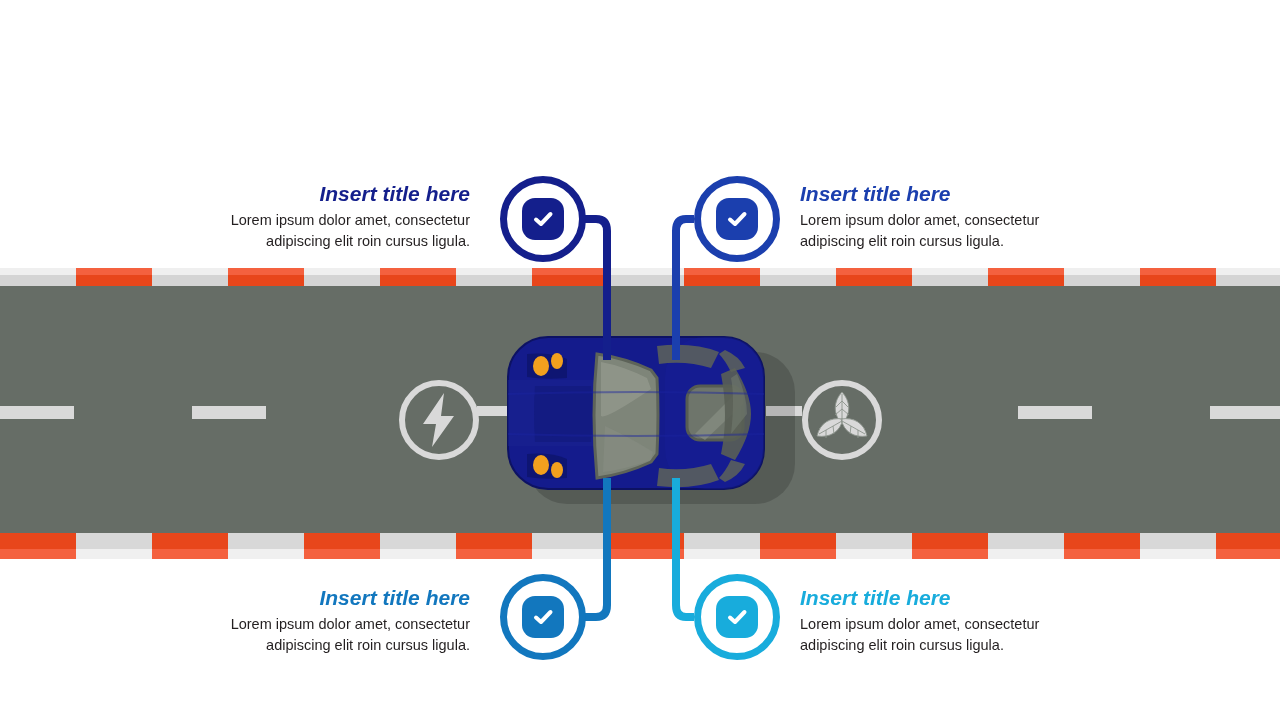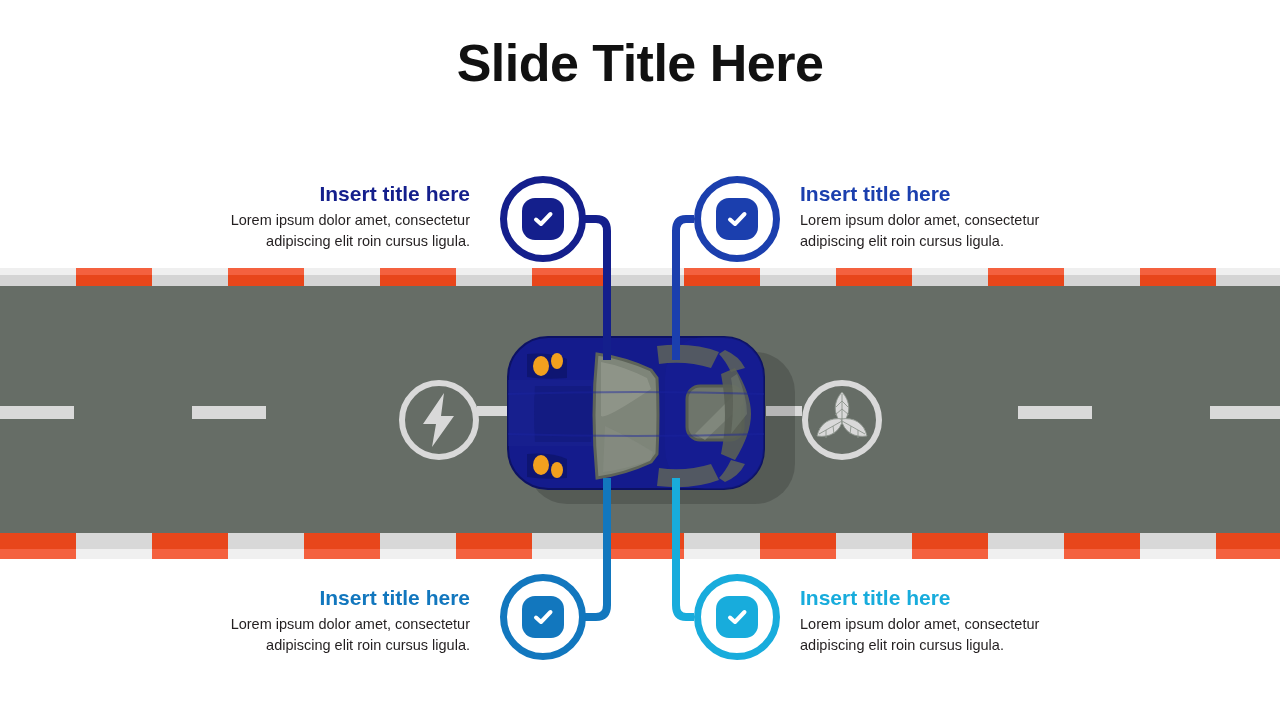--- a/index.html
+++ b/index.html
@@ -187,35 +187,35 @@
   
   .txt {
     position: absolute;
     width: 280px;
   }
   .txt .t-title {
     font-size: 21px;
     font-weight: bold;
     line-height: 1.25;
     margin-bottom: 3px;
+    font-style: italic;
   }
   .txt .t-body {
     font-size: 14.5px;
     color: #231F20;
     line-height: 1.42;
   }
   .txt.align-right { text-align: right; }
   .txt.align-left  { text-align: left; }
 </style>
 </head>
 <body>
 
 <div class="slide">
 
-  <div class="slide-title">Slide Title Here</div>
 
   <div class="road-scene">
     <div class="road-surface"></div>
 
     <div class="lane-dash" style="left:0px;"></div>
     <div class="lane-dash" style="left:192px;"></div>
     <div class="lane-dash" style="left:1018px;"></div>
     <div class="lane-dash" style="left:1210px;"></div>
 
     <div class="barrier top">

